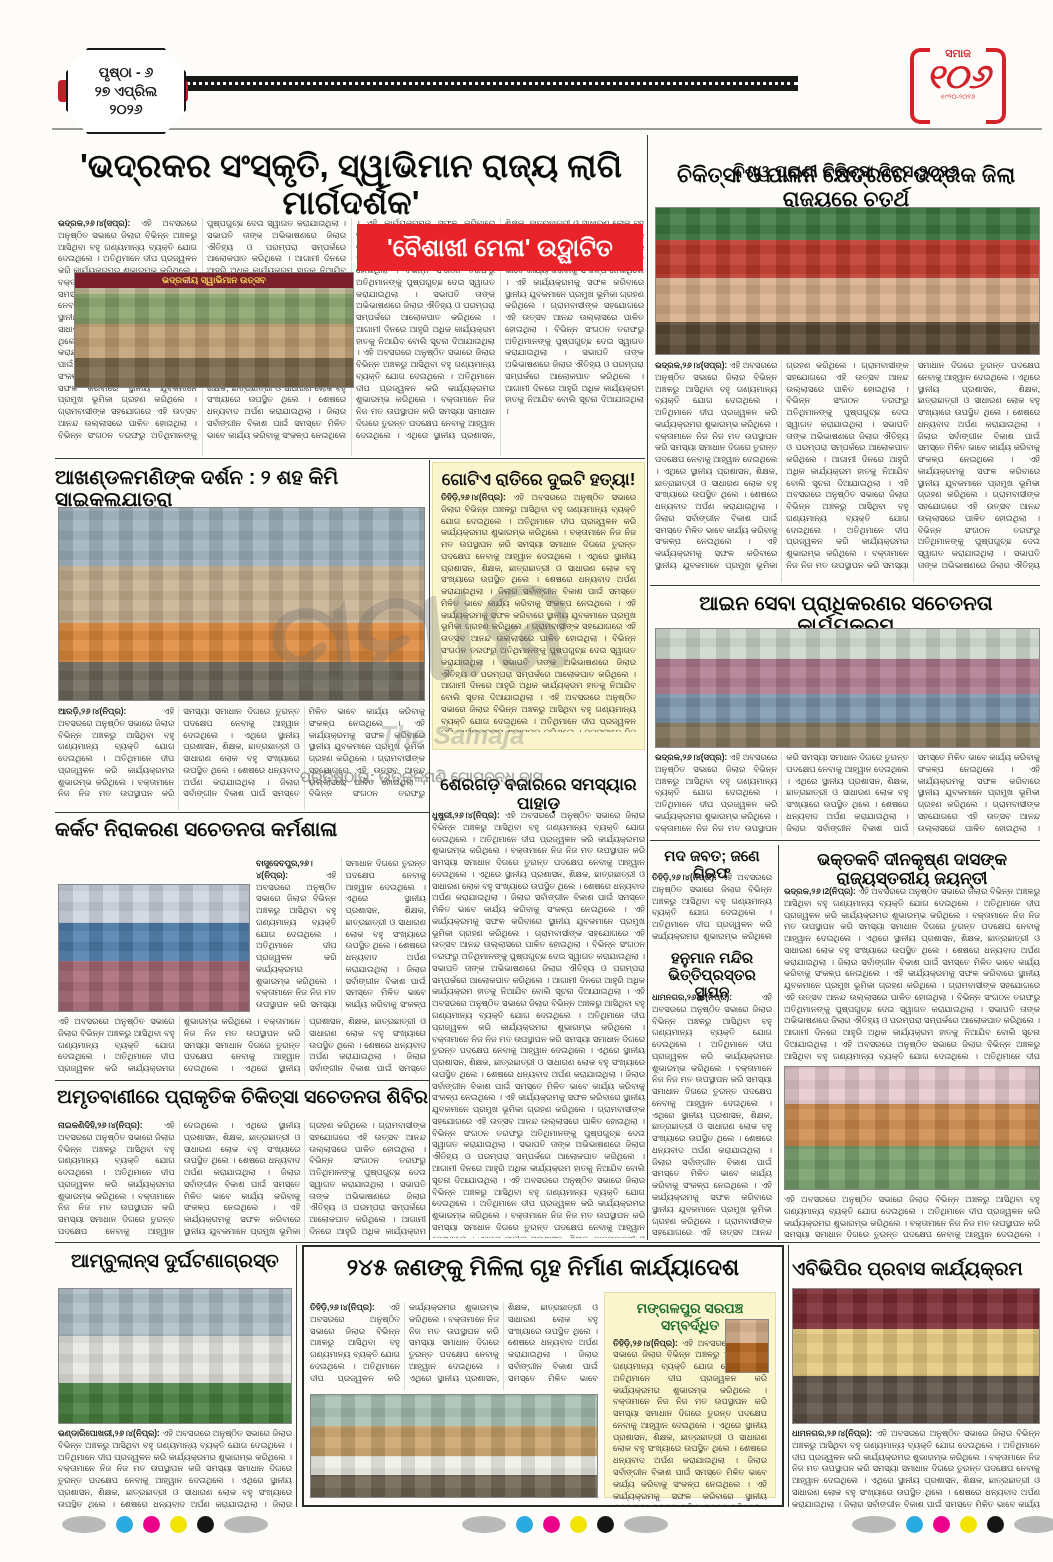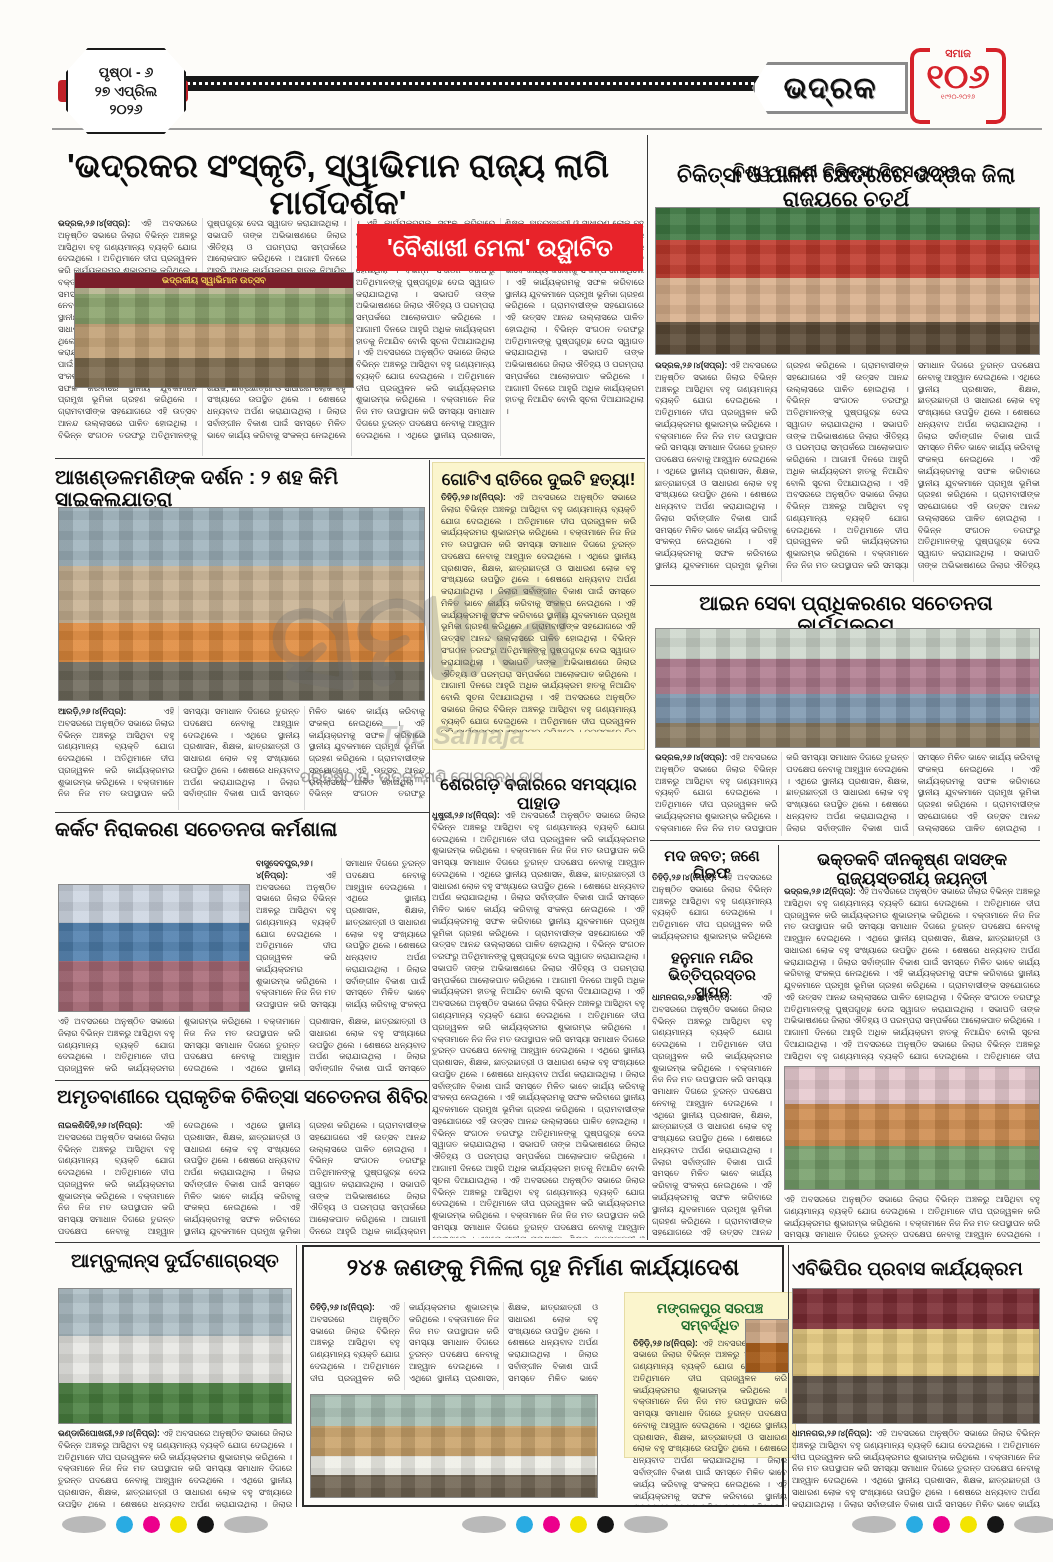--- a/index.html
+++ b/index.html
@@ -17,21 +17,21 @@
   .masthead{background:#fff;border:3px solid #8a8a8a;
             clip-path:polygon(10% 0,100% 0,100% 100%,10% 100%,0 50%);
             display:flex;align-items:center;justify-content:center;
             font-weight:bold;letter-spacing:1px;font-size:30px;color:#111;
             text-shadow:1px 1px 0 #bbb;z-index:3;}
   .logo106{color:#d5222a;text-align:center;line-height:1;z-index:3;}
   .logo106 .brk{position:absolute;top:0;bottom:0;width:16px;border:4px solid #d5222a;}
   .logo106 .brk.l{left:0;border-right:none;border-radius:10px 0 0 10px;}
   .logo106 .brk.r{right:0;border-left:none;border-radius:0 10px 10px 0;}
   .logo106 .t{font-size:11px;font-weight:bold;}
-  .logo106 .n{font-size:34px;font-weight:bold;}
+  .logo106 .n{font-size:34px;font-weight:bold;font-style:italic;}
   .logo106 .b{font-size:7px;}
   .grayrule{border-top:2px solid #9a9a9a;}
   
   .headline{font-weight:bold;color:#0c0c0c;text-align:center;line-height:1.12;}
   .kicker{font-weight:bold;text-align:center;color:#0c0c0c;}
   .body-txt{font-size:8.4px;line-height:1.40;text-align:justify;overflow:hidden;color:#222;}
   .body-txt b{font-size:8.4px;}
   .cols2{column-count:2;column-gap:9px;column-rule:1px solid #d8d8d8;}
   .cols3{column-count:3;column-gap:9px;column-rule:1px solid #d8d8d8;}
   .cols4{column-count:4;column-gap:10px;column-rule:1px solid #d8d8d8;}
@@ -75,37 +75,34 @@
 
   <div class="abs topbar" style="left:150px;top:76px;width:648px;">
       <div class="dots"></div>
     </div>
   <div class="abs badge-wing" style="left:58px;top:80px;width:130px;height:22px;"></div>
   <div class="abs badge" style="left:66px;top:48px;width:116px;height:82px;text-align:center;">
     <span>ପୃଷ୍ଠା - ୬</span>
     <span>୨୭ ଏପ୍ରିଲ</span>
     <span>୨୦୨୬</span>
   </div>
-  <div class="abs masthead" style="left:752px;top:62px;width:150px;height:46px;">
-    <span>ଭଦ୍ରକ</span>
-  </div>
   <div class="abs logo106" style="left:910px;top:48px;width:96px;height:76px;">
     <div class="brk l"></div>
     <div class="brk r"></div>
     <div class="t">ସମାଜ</div>
     <div class="n">୧୦୬</div>
     <div class="b">୧୯୨୦-୨୦୨୬</div>
   </div>
   <div class="abs grayrule" style="left:52px;top:128px;width:990px;"></div>
 
   <div class="abs wm" style="left:270px;top:560px;font-size:130px;transform:rotate(-6deg);">ସମାଜ</div>
   <div class="abs wm" style="left:380px;top:720px;font-size:26px;font-style:italic;">The Samaja</div>
   <div class="abs wm" style="left:300px;top:768px;font-size:15px;color:rgba(90,90,90,.55);">ପ୍ରତିଷ୍ଠାତା: ଉତ୍କଳମଣି ଗୋପବନ୍ଧୁ ଦାସ</div>
 
-  <div class="abs headline" style="left:43px;top:148px;width:590px;font-size:33px;">'ଭଦ୍ରକର ସଂସ୍କୃତି, ସ୍ୱାଭିମାନ ରାଜ୍ୟ ଲାଗି ମାର୍ଗଦର୍ଶକ'</div>
+  <div class="abs headline" style="left:56px;top:148px;width:590px;font-size:33px;">'ଭଦ୍ରକର ସଂସ୍କୃତି, ସ୍ୱାଭିମାନ ରାଜ୍ୟ ଲାଗି ମାର୍ଗଦର୍ଶକ'</div>
   <div class="abs body-txt cols4" style="left:58px;top:218px;width:586px;height:238px;">
     <b>ଭଦ୍ରକ,୨୬।୪(ସପ୍ର):</b>
     <span>ଏହି ଅବସରରେ ଅନୁଷ୍ଠିତ ସଭାରେ ଜିଲାର ବିଭିନ୍ନ ଅଞ୍ଚଳରୁ ଆସିଥିବା ବହୁ ଗଣ୍ୟମାନ୍ୟ ବ୍ୟକ୍ତି ଯୋଗ ଦେଇଥିଲେ । ଅତିଥିମାନେ ଦୀପ ପ୍ରଜ୍ୱଳନ କରି କାର୍ଯ୍ୟକ୍ରମର ଶୁଭାରମ୍ଭ କରିଥିଲେ । ବକ୍ତାମାନେ ନିଜ ନିଜ ମତ ଉପସ୍ଥାପନ କରି ସମସ୍ୟା ସମାଧାନ ଦିଗରେ ତୁରନ୍ତ ପଦକ୍ଷେପ ନେବାକୁ ଆହ୍ୱାନ ଦେଇଥିଲେ । ଏଥିରେ ସ୍ଥାନୀୟ ପ୍ରଶାସନ, ଶିକ୍ଷକ, ଛାତ୍ରଛାତ୍ରୀ ଓ ସାଧାରଣ ଲୋକ ବହୁ ସଂଖ୍ୟାରେ ଉପସ୍ଥିତ ଥିଲେ । ଶେଷରେ ଧନ୍ୟବାଦ ଅର୍ପଣ କରାଯାଇଥିଲା । ଜିଲାର ସର୍ବାଙ୍ଗୀନ ବିକାଶ ପାଇଁ ସମସ୍ତେ ମିଳିତ ଭାବେ କାର୍ଯ୍ୟ କରିବାକୁ ସଂକଳ୍ପ ନେଇଥିଲେ । ଏହି କାର୍ଯ୍ୟକ୍ରମକୁ ସଫଳ କରିବାରେ ସ୍ଥାନୀୟ ଯୁବକମାନେ ପ୍ରମୁଖ ଭୂମିକା ଗ୍ରହଣ କରିଥିଲେ । ଗ୍ରାମବାସୀଙ୍କ ସହଯୋଗରେ ଏହି ଉତ୍ସବ ଆନନ୍ଦ ଉଲ୍ଲାସରେ ପାଳିତ ହୋଇଥିଲା । ବିଭିନ୍ନ ସଂଗଠନ ତରଫରୁ ଅତିଥିମାନଙ୍କୁ ପୁଷ୍ପଗୁଚ୍ଛ ଦେଇ ସ୍ୱାଗତ କରାଯାଇଥିଲା । ସଭାପତି ତାଙ୍କ ଅଭିଭାଷଣରେ ଜିଲାର ଐତିହ୍ୟ ଓ ପରମ୍ପରା ସମ୍ପର୍କରେ ଆଲୋକପାତ କରିଥିଲେ । ଆଗାମୀ ଦିନରେ ଆହୁରି ଅଧିକ କାର୍ଯ୍ୟକ୍ରମ ହାତକୁ ନିଆଯିବ ବୋଲି ସୂଚନା ଦିଆଯାଇଥିଲା । ଏହି ଅବସରରେ ଅନୁଷ୍ଠିତ ସଭାରେ ଜିଲାର ବିଭିନ୍ନ ଅଞ୍ଚଳରୁ ଆସିଥିବା ବହୁ ଗଣ୍ୟମାନ୍ୟ ବ୍ୟକ୍ତି ଯୋଗ ଦେଇଥିଲେ । ଅତିଥିମାନେ ଦୀପ ପ୍ରଜ୍ୱଳନ କରି କାର୍ଯ୍ୟକ୍ରମର ଶୁଭାରମ୍ଭ କରିଥିଲେ । ବକ୍ତାମାନେ ନିଜ ନିଜ ମତ ଉପସ୍ଥାପନ କରି ସମସ୍ୟା ସମାଧାନ ଦିଗରେ ତୁରନ୍ତ ପଦକ୍ଷେପ ନେବାକୁ ଆହ୍ୱାନ ଦେଇଥିଲେ । ଏଥିରେ ସ୍ଥାନୀୟ ପ୍ରଶାସନ, ଶିକ୍ଷକ, ଛାତ୍ରଛାତ୍ରୀ ଓ ସାଧାରଣ ଲୋକ ବହୁ ସଂଖ୍ୟାରେ ଉପସ୍ଥିତ ଥିଲେ । ଶେଷରେ ଧନ୍ୟବାଦ ଅର୍ପଣ କରାଯାଇଥିଲା । ଜିଲାର ସର୍ବାଙ୍ଗୀନ ବିକାଶ ପାଇଁ ସମସ୍ତେ ମିଳିତ ଭାବେ କାର୍ଯ୍ୟ କରିବାକୁ ସଂକଳ୍ପ ନେଇଥିଲେ । ଏହି କାର୍ଯ୍ୟକ୍ରମକୁ ସଫଳ କରିବାରେ ସ୍ଥାନୀୟ ଯୁବକମାନେ ପ୍ରମୁଖ ଭୂମିକା ଗ୍ରହଣ କରିଥିଲେ । ଗ୍ରାମବାସୀଙ୍କ ସହଯୋଗରେ ଏହି ଉତ୍ସବ ଆନନ୍ଦ ଉଲ୍ଲାସରେ ପାଳିତ ହୋଇଥିଲା । ବିଭିନ୍ନ ସଂଗଠନ ତରଫରୁ ଅତିଥିମାନଙ୍କୁ ପୁଷ୍ପଗୁଚ୍ଛ ଦେଇ ସ୍ୱାଗତ କରାଯାଇଥିଲା । ସଭାପତି ତାଙ୍କ ଅଭିଭାଷଣରେ ଜିଲାର ଐତିହ୍ୟ ଓ ପରମ୍ପରା ସମ୍ପର୍କରେ ଆଲୋକପାତ କରିଥିଲେ । ଆଗାମୀ ଦିନରେ ଆହୁରି ଅଧିକ କାର୍ଯ୍ୟକ୍ରମ ହାତକୁ ନିଆଯିବ ବୋଲି ସୂଚନା ଦିଆଯାଇଥିଲା । ଏହି ଅବସରରେ ଅନୁଷ୍ଠିତ ସଭାରେ ଜିଲାର ବିଭିନ୍ନ ଅଞ୍ଚଳରୁ ଆସିଥିବା ବହୁ ଗଣ୍ୟମାନ୍ୟ ବ୍ୟକ୍ତି ଯୋଗ ଦେଇଥିଲେ । ଅତିଥିମାନେ ଦୀପ ପ୍ରଜ୍ୱଳନ କରି କାର୍ଯ୍ୟକ୍ରମର ଶୁଭାରମ୍ଭ କରିଥିଲେ । ବକ୍ତାମାନେ ନିଜ ନିଜ ମତ ଉପସ୍ଥାପନ କରି ସମସ୍ୟା ସମାଧାନ ଦିଗରେ ତୁରନ୍ତ ପଦକ୍ଷେପ ନେବାକୁ ଆହ୍ୱାନ ଦେଇଥିଲେ । ଏଥିରେ ସ୍ଥାନୀୟ ପ୍ରଶାସନ, ଶିକ୍ଷକ, ଛାତ୍ରଛାତ୍ରୀ ଓ ସାଧାରଣ ଲୋକ ବହୁ ସଂଖ୍ୟାରେ ଉପସ୍ଥିତ ଥିଲେ । ଶେଷରେ ଧନ୍ୟବାଦ ଅର୍ପଣ କରାଯାଇଥିଲା । ଜିଲାର ସର୍ବାଙ୍ଗୀନ ବିକାଶ ପାଇଁ ସମସ୍ତେ ମିଳିତ ଭାବେ କାର୍ଯ୍ୟ କରିବାକୁ ସଂକଳ୍ପ ନେଇଥିଲେ । ଏହି କାର୍ଯ୍ୟକ୍ରମକୁ ସଫଳ କରିବାରେ ସ୍ଥାନୀୟ ଯୁବକମାନେ ପ୍ରମୁଖ ଭୂମିକା ଗ୍ରହଣ କରିଥିଲେ । ଗ୍ରାମବାସୀଙ୍କ ସହଯୋଗରେ ଏହି ଉତ୍ସବ ଆନନ୍ଦ ଉଲ୍ଲାସରେ ପାଳିତ ହୋଇଥିଲା । ବିଭିନ୍ନ ସଂଗଠନ ତରଫରୁ ଅତିଥିମାନଙ୍କୁ ପୁଷ୍ପଗୁଚ୍ଛ ଦେଇ ସ୍ୱାଗତ କରାଯାଇଥିଲା । ସଭାପତି ତାଙ୍କ ଅଭିଭାଷଣରେ ଜିଲାର ଐତିହ୍ୟ ଓ ପରମ୍ପରା ସମ୍ପର୍କରେ ଆଲୋକପାତ କରିଥିଲେ । ଆଗାମୀ ଦିନରେ ଆହୁରି ଅଧିକ କାର୍ଯ୍ୟକ୍ରମ ହାତକୁ ନିଆଯିବ ବୋଲି ସୂଚନା ଦିଆଯାଇଥିଲା ।</span>
   </div>
   <div class="abs redbox" style="left:357px;top:224px;width:286px;height:47px;">'ବୈଶାଖୀ ମେଳା' ଉଦ୍ଘାଟିତ</div>
   <div class="abs photo ph-dais" style="left:74px;top:272px;width:280px;height:116px;">
     <div class="banner">ଭଦ୍ରକୀୟ ସ୍ୱାଭିମାନ ଉତ୍ସବ</div>
   </div>
 
   <div class="abs vline" style="left:647px;top:135px;height:1105px;"></div>
@@ -199,21 +196,21 @@
   </div>
   <div class="abs vline" style="left:296px;top:1245px;height:262px;"></div>
 
   <div class="abs boxed" style="left:302px;top:1245px;width:482px;height:262px;"></div>
   <div class="abs headline" style="left:308px;top:1255px;width:470px;font-size:23px;">୨୪୫ ଜଣଙ୍କୁ ମିଳିଲା ଗୃହ ନିର୍ମାଣ କାର୍ଯ୍ୟାଦେଶ</div>
   <div class="abs body-txt cols3" style="left:310px;top:1302px;width:288px;height:88px;">
     <b>ତିହିଡ଼ି,୨୬।୪(ନିପ୍ର):</b>
     <span>ଏହି ଅବସରରେ ଅନୁଷ୍ଠିତ ସଭାରେ ଜିଲାର ବିଭିନ୍ନ ଅଞ୍ଚଳରୁ ଆସିଥିବା ବହୁ ଗଣ୍ୟମାନ୍ୟ ବ୍ୟକ୍ତି ଯୋଗ ଦେଇଥିଲେ । ଅତିଥିମାନେ ଦୀପ ପ୍ରଜ୍ୱଳନ କରି କାର୍ଯ୍ୟକ୍ରମର ଶୁଭାରମ୍ଭ କରିଥିଲେ । ବକ୍ତାମାନେ ନିଜ ନିଜ ମତ ଉପସ୍ଥାପନ କରି ସମସ୍ୟା ସମାଧାନ ଦିଗରେ ତୁରନ୍ତ ପଦକ୍ଷେପ ନେବାକୁ ଆହ୍ୱାନ ଦେଇଥିଲେ । ଏଥିରେ ସ୍ଥାନୀୟ ପ୍ରଶାସନ, ଶିକ୍ଷକ, ଛାତ୍ରଛାତ୍ରୀ ଓ ସାଧାରଣ ଲୋକ ବହୁ ସଂଖ୍ୟାରେ ଉପସ୍ଥିତ ଥିଲେ । ଶେଷରେ ଧନ୍ୟବାଦ ଅର୍ପଣ କରାଯାଇଥିଲା । ଜିଲାର ସର୍ବାଙ୍ଗୀନ ବିକାଶ ପାଇଁ ସମସ୍ତେ ମିଳିତ ଭାବେ କାର୍ଯ୍ୟ କରିବାକୁ ସଂକଳ୍ପ ନେଇଥିଲେ । ଏହି କାର୍ଯ୍ୟକ୍ରମକୁ ସଫଳ କରିବାରେ ସ୍ଥାନୀୟ ଯୁବକମାନେ ପ୍ରମୁଖ ଭୂମିକା ଗ୍ରହଣ କରିଥିଲେ । ଗ୍ରାମବାସୀଙ୍କ ସହଯୋଗରେ ଏହି ଉତ୍ସବ ଆନନ୍ଦ ଉଲ୍ଲାସରେ ପାଳିତ ହୋଇଥିଲା । ବିଭିନ୍ନ ସଂଗଠନ ତରଫରୁ ଅତିଥିମାନଙ୍କୁ ପୁଷ୍ପଗୁଚ୍ଛ ଦେଇ ସ୍ୱାଗତ କରାଯାଇଥିଲା । ସଭାପତି ତାଙ୍କ ଅଭିଭାଷଣରେ ଜିଲାର ଐତିହ୍ୟ ଓ ପରମ୍ପରା ସମ୍ପର୍କରେ ଆଲୋକପାତ କରିଥିଲେ । ଆଗାମୀ ଦିନରେ ଆହୁରି ଅଧିକ କାର୍ଯ୍ୟକ୍ରମ ହାତକୁ ନିଆଯିବ ବୋଲି ସୂଚନା ଦିଆଯାଇଥିଲା । ଏହି ଅବସରରେ ଅନୁଷ୍ଠିତ ସଭାରେ ଜିଲାର ବିଭିନ୍ନ ଅଞ୍ଚଳରୁ ଆସିଥିବା ବହୁ ଗଣ୍ୟମାନ୍ୟ ବ୍ୟକ୍ତି ଯୋଗ ଦେଇଥିଲେ । ଅତିଥିମାନେ ଦୀପ ପ୍ରଜ୍ୱଳନ କରି କାର୍ଯ୍ୟକ୍ରମର ଶୁଭାରମ୍ଭ କରିଥିଲେ । ବକ୍ତାମାନେ ନିଜ ନିଜ ମତ ଉପସ୍ଥାପନ କରି ସମସ୍ୟା ସମାଧାନ ଦିଗରେ ତୁରନ୍ତ ପଦକ୍ଷେପ ନେବାକୁ ଆହ୍ୱାନ ଦେଇଥିଲେ । ଏଥିରେ ସ୍ଥାନୀୟ ପ୍ରଶାସନ, ଶିକ୍ଷକ, ଛାତ୍ରଛାତ୍ରୀ ଓ ସାଧାରଣ ଲୋକ ବହୁ ସଂଖ୍ୟାରେ ଉପସ୍ଥିତ ଥିଲେ । ଶେଷରେ ଧନ୍ୟବାଦ ଅର୍ପଣ କରାଯାଇଥିଲା । ଜିଲାର ସର୍ବାଙ୍ଗୀନ ବିକାଶ ପାଇଁ ସମସ୍ତେ ମିଳିତ ଭାବେ କାର୍ଯ୍ୟ କରିବାକୁ ସଂକଳ୍ପ ନେଇଥିଲେ । ଏହି କାର୍ଯ୍ୟକ୍ରମକୁ ସଫଳ କରିବାରେ ସ୍ଥାନୀୟ ଯୁବକମାନେ ପ୍ରମୁଖ ଭୂମିକା ଗ୍ରହଣ କରିଥିଲେ । ଗ୍ରାମବାସୀଙ୍କ ସହଯୋଗରେ ଏହି ଉତ୍ସବ ଆନନ୍ଦ ଉଲ୍ଲାସରେ ପାଳିତ ହୋଇଥିଲା । ବିଭିନ୍ନ ସଂଗଠନ ତରଫରୁ ଅତିଥିମାନଙ୍କୁ ପୁଷ୍ପଗୁଚ୍ଛ ଦେଇ ସ୍ୱାଗତ କରାଯାଇଥିଲା । ସଭାପତି ତାଙ୍କ ଅଭିଭାଷଣରେ ଜିଲାର ଐତିହ୍ୟ ଓ ପରମ୍ପରା ସମ୍ପର୍କରେ ଆଲୋକପାତ କରିଥିଲେ । ଆଗାମୀ ଦିନରେ ଆହୁରି ଅଧିକ କାର୍ଯ୍ୟକ୍ରମ ହାତକୁ ନିଆଯିବ ବୋଲି ସୂଚନା ଦିଆଯାଇଥିଲା । ଏହି ଅବସରରେ ଅନୁଷ୍ଠିତ ସଭାରେ ଜିଲାର ବିଭିନ୍ନ ଅଞ୍ଚଳରୁ ଆସିଥିବା ବହୁ ଗଣ୍ୟମାନ୍ୟ ବ୍ୟକ୍ତି ଯୋଗ ଦେଇଥିଲେ । ଅତିଥିମାନେ ଦୀପ ପ୍ରଜ୍ୱଳନ କରି କାର୍ଯ୍ୟକ୍ରମର ଶୁଭାରମ୍ଭ କରିଥିଲେ । ବକ୍ତାମାନେ ନିଜ ନିଜ ମତ ଉପସ୍ଥାପନ କରି ସମସ୍ୟା ସମାଧାନ ଦିଗରେ ତୁରନ୍ତ ପଦକ୍ଷେପ ନେବାକୁ ଆହ୍ୱାନ ଦେଇଥିଲେ । ଏଥିରେ ସ୍ଥାନୀୟ ପ୍ରଶାସନ, ଶିକ୍ଷକ, ଛାତ୍ରଛାତ୍ରୀ ଓ ସାଧାରଣ ଲୋକ ବହୁ ସଂଖ୍ୟାରେ ଉପସ୍ଥିତ ଥିଲେ । ଶେଷରେ ଧନ୍ୟବାଦ ଅର୍ପଣ କରାଯାଇଥିଲା । ଜିଲାର ସର୍ବାଙ୍ଗୀନ ବିକାଶ ପାଇଁ ସମସ୍ତେ ମିଳିତ ଭାବେ କାର୍ଯ୍ୟ କରିବାକୁ ସଂକଳ୍ପ ନେଇଥିଲେ । ଏହି କାର୍ଯ୍ୟକ୍ରମକୁ ସଫଳ କରିବାରେ ସ୍ଥାନୀୟ ଯୁବକମାନେ ପ୍ରମୁଖ ଭୂମିକା ଗ୍ରହଣ କରିଥିଲେ । ଗ୍ରାମବାସୀଙ୍କ ସହଯୋଗରେ ଏହି ଉତ୍ସବ ଆନନ୍ଦ ଉଲ୍ଲାସରେ ପାଳିତ ହୋଇଥିଲା । ବିଭିନ୍ନ ସଂଗଠନ ତରଫରୁ ଅତିଥିମାନଙ୍କୁ ପୁଷ୍ପଗୁଚ୍ଛ ଦେଇ ସ୍ୱାଗତ କରାଯାଇଥିଲା । ସଭାପତି ତାଙ୍କ ଅଭିଭାଷଣରେ ଜିଲାର ଐତିହ୍ୟ ଓ ପରମ୍ପରା ସମ୍ପର୍କରେ ଆଲୋକପାତ କରିଥିଲେ । ଆଗାମୀ ଦିନରେ ଆହୁରି ଅଧିକ କାର୍ଯ୍ୟକ୍ରମ ହାତକୁ ନିଆଯିବ ବୋଲି ସୂଚନା ଦିଆଯାଇଥିଲା ।</span>
   </div>
   <div class="abs photo ph-cheque" style="left:310px;top:1394px;width:288px;height:104px;"></div>
-  <div class="abs yellowbox" style="left:604px;top:1292px;width:172px;height:166px;margin-left:20px;">
+  <div class="abs yellowbox" style="left:604px;top:1292px;width:172px;height:206px;">
     <div class="greenhead">ମଙ୍ଗଳପୁର ସରପଞ୍ଚ ସମ୍ବର୍ଦ୍ଧିତ</div>
     <div class="photo ph-portrait" style="position:absolute;right:6px;top:26px;width:44px;height:54px;"></div>
     <div class="body-txt" style="height:168px;margin-top:4px;">
       <b>ତିହିଡ଼ି,୨୬।୪(ନିପ୍ର):</b>
       <span>ଏହି ଅବସରରେ ଅନୁଷ୍ଠିତ ସଭାରେ ଜିଲାର ବିଭିନ୍ନ ଅଞ୍ଚଳରୁ ଆସିଥିବା ବହୁ ଗଣ୍ୟମାନ୍ୟ ବ୍ୟକ୍ତି ଯୋଗ ଦେଇଥିଲେ । ଅତିଥିମାନେ ଦୀପ ପ୍ରଜ୍ୱଳନ କରି କାର୍ଯ୍ୟକ୍ରମର ଶୁଭାରମ୍ଭ କରିଥିଲେ । ବକ୍ତାମାନେ ନିଜ ନିଜ ମତ ଉପସ୍ଥାପନ କରି ସମସ୍ୟା ସମାଧାନ ଦିଗରେ ତୁରନ୍ତ ପଦକ୍ଷେପ ନେବାକୁ ଆହ୍ୱାନ ଦେଇଥିଲେ । ଏଥିରେ ସ୍ଥାନୀୟ ପ୍ରଶାସନ, ଶିକ୍ଷକ, ଛାତ୍ରଛାତ୍ରୀ ଓ ସାଧାରଣ ଲୋକ ବହୁ ସଂଖ୍ୟାରେ ଉପସ୍ଥିତ ଥିଲେ । ଶେଷରେ ଧନ୍ୟବାଦ ଅର୍ପଣ କରାଯାଇଥିଲା । ଜିଲାର ସର୍ବାଙ୍ଗୀନ ବିକାଶ ପାଇଁ ସମସ୍ତେ ମିଳିତ ଭାବେ କାର୍ଯ୍ୟ କରିବାକୁ ସଂକଳ୍ପ ନେଇଥିଲେ । ଏହି କାର୍ଯ୍ୟକ୍ରମକୁ ସଫଳ କରିବାରେ ସ୍ଥାନୀୟ ଯୁବକମାନେ ପ୍ରମୁଖ ଭୂମିକା ଗ୍ରହଣ କରିଥିଲେ । ଗ୍ରାମବାସୀଙ୍କ ସହଯୋଗରେ ଏହି ଉତ୍ସବ ଆନନ୍ଦ ଉଲ୍ଲାସରେ ପାଳିତ ହୋଇଥିଲା । ବିଭିନ୍ନ ସଂଗଠନ ତରଫରୁ ଅତିଥିମାନଙ୍କୁ ପୁଷ୍ପଗୁଚ୍ଛ ଦେଇ ସ୍ୱାଗତ କରାଯାଇଥିଲା । ସଭାପତି ତାଙ୍କ ଅଭିଭାଷଣରେ ଜିଲାର ଐତିହ୍ୟ ଓ ପରମ୍ପରା ସମ୍ପର୍କରେ ଆଲୋକପାତ କରିଥିଲେ । ଆଗାମୀ ଦିନରେ ଆହୁରି ଅଧିକ କାର୍ଯ୍ୟକ୍ରମ ହାତକୁ ନିଆଯିବ ବୋଲି ସୂଚନା ଦିଆଯାଇଥିଲା । ଏହି ଅବସରରେ ଅନୁଷ୍ଠିତ ସଭାରେ ଜିଲାର ବିଭିନ୍ନ ଅଞ୍ଚଳରୁ ଆସିଥିବା ବହୁ ଗଣ୍ୟମାନ୍ୟ ବ୍ୟକ୍ତି ଯୋଗ ଦେଇଥିଲେ । ଅତିଥିମାନେ ଦୀପ ପ୍ରଜ୍ୱଳନ କରି କାର୍ଯ୍ୟକ୍ରମର ଶୁଭାରମ୍ଭ କରିଥିଲେ । ବକ୍ତାମାନେ ନିଜ ନିଜ ମତ ଉପସ୍ଥାପନ କରି ସମସ୍ୟା ସମାଧାନ ଦିଗରେ ତୁରନ୍ତ ପଦକ୍ଷେପ ନେବାକୁ ଆହ୍ୱାନ ଦେଇଥିଲେ । ଏଥିରେ ସ୍ଥାନୀୟ ପ୍ରଶାସନ, ଶିକ୍ଷକ, ଛାତ୍ରଛାତ୍ରୀ ଓ ସାଧାରଣ ଲୋକ ବହୁ ସଂଖ୍ୟାରେ ଉପସ୍ଥିତ ଥିଲେ । ଶେଷରେ ଧନ୍ୟବାଦ ଅର୍ପଣ କରାଯାଇଥିଲା । ଜିଲାର ସର୍ବାଙ୍ଗୀନ ବିକାଶ ପାଇଁ ସମସ୍ତେ ମିଳିତ ଭାବେ କାର୍ଯ୍ୟ କରିବାକୁ ସଂକଳ୍ପ ନେଇଥିଲେ । ଏହି କାର୍ଯ୍ୟକ୍ରମକୁ ସଫଳ କରିବାରେ ସ୍ଥାନୀୟ ଯୁବକମାନେ ପ୍ରମୁଖ ଭୂମିକା ଗ୍ରହଣ କରିଥିଲେ । ଗ୍ରାମବାସୀଙ୍କ ସହଯୋଗରେ ଏହି ଉତ୍ସବ ଆନନ୍ଦ ଉଲ୍ଲାସରେ ପାଳିତ ହୋଇଥିଲା । ବିଭିନ୍ନ ସଂଗଠନ ତରଫରୁ ଅତିଥିମାନଙ୍କୁ ପୁଷ୍ପଗୁଚ୍ଛ ଦେଇ ସ୍ୱାଗତ କରାଯାଇଥିଲା । ସଭାପତି ତାଙ୍କ ଅଭିଭାଷଣରେ ଜିଲାର ଐତିହ୍ୟ ଓ ପରମ୍ପରା ସମ୍ପର୍କରେ ଆଲୋକପାତ କରିଥିଲେ । ଆଗାମୀ ଦିନରେ ଆହୁରି ଅଧିକ କାର୍ଯ୍ୟକ୍ରମ ହାତକୁ ନିଆଯିବ ବୋଲି ସୂଚନା ଦିଆଯାଇଥିଲା । ଏହି ଅବସରରେ ଅନୁଷ୍ଠିତ ସଭାରେ ଜିଲାର ବିଭିନ୍ନ ଅଞ୍ଚଳରୁ ଆସିଥିବା ବହୁ ଗଣ୍ୟମାନ୍ୟ ବ୍ୟକ୍ତି ଯୋଗ ଦେଇଥିଲେ । ଅତିଥିମାନେ ଦୀପ ପ୍ରଜ୍ୱଳନ କରି କାର୍ଯ୍ୟକ୍ରମର ଶୁଭାରମ୍ଭ କରିଥିଲେ । ବକ୍ତାମାନେ ନିଜ ନିଜ ମତ ଉପସ୍ଥାପନ କରି ସମସ୍ୟା ସମାଧାନ ଦିଗରେ ତୁରନ୍ତ ପଦକ୍ଷେପ ନେବାକୁ ଆହ୍ୱାନ ଦେଇଥିଲେ । ଏଥିରେ ସ୍ଥାନୀୟ ପ୍ରଶାସନ, ଶିକ୍ଷକ, ଛାତ୍ରଛାତ୍ରୀ ଓ ସାଧାରଣ ଲୋକ ବହୁ ସଂଖ୍ୟାରେ ଉପସ୍ଥିତ ଥିଲେ । ଶେଷରେ ଧନ୍ୟବାଦ ଅର୍ପଣ କରାଯାଇଥିଲା । ଜିଲାର ସର୍ବାଙ୍ଗୀନ ବିକାଶ ପାଇଁ ସମସ୍ତେ ମିଳିତ ଭାବେ କାର୍ଯ୍ୟ କରିବାକୁ ସଂକଳ୍ପ ନେଇଥିଲେ । ଏହି କାର୍ଯ୍ୟକ୍ରମକୁ ସଫଳ କରିବାରେ ସ୍ଥାନୀୟ ଯୁବକମାନେ ପ୍ରମୁଖ ଭୂମିକା ଗ୍ରହଣ କରିଥିଲେ । ଗ୍ରାମବାସୀଙ୍କ ସହଯୋଗରେ ଏହି ଉତ୍ସବ ଆନନ୍ଦ ଉଲ୍ଲାସରେ ପାଳିତ ହୋଇଥିଲା । ବିଭିନ୍ନ ସଂଗଠନ ତରଫରୁ ଅତିଥିମାନଙ୍କୁ ପୁଷ୍ପଗୁଚ୍ଛ ଦେଇ ସ୍ୱାଗତ କରାଯାଇଥିଲା । ସଭାପତି ତାଙ୍କ ଅଭିଭାଷଣରେ ଜିଲାର ଐତିହ୍ୟ ଓ ପରମ୍ପରା ସମ୍ପର୍କରେ ଆଲୋକପାତ କରିଥିଲେ । ଆଗାମୀ ଦିନରେ ଆହୁରି ଅଧିକ କାର୍ଯ୍ୟକ୍ରମ ହାତକୁ ନିଆଯିବ ବୋଲି ସୂଚନା ଦିଆଯାଇଥିଲା ।</span>
     </div>
   </div>
   <div class="abs vline" style="left:788px;top:1245px;height:262px;"></div>
 
   <div class="abs headline" style="left:792px;top:1258px;width:248px;font-size:19px;text-align:left;">ଏବିଭିପିର ପ୍ରବାସ କାର୍ଯ୍ୟକ୍ରମ</div>

